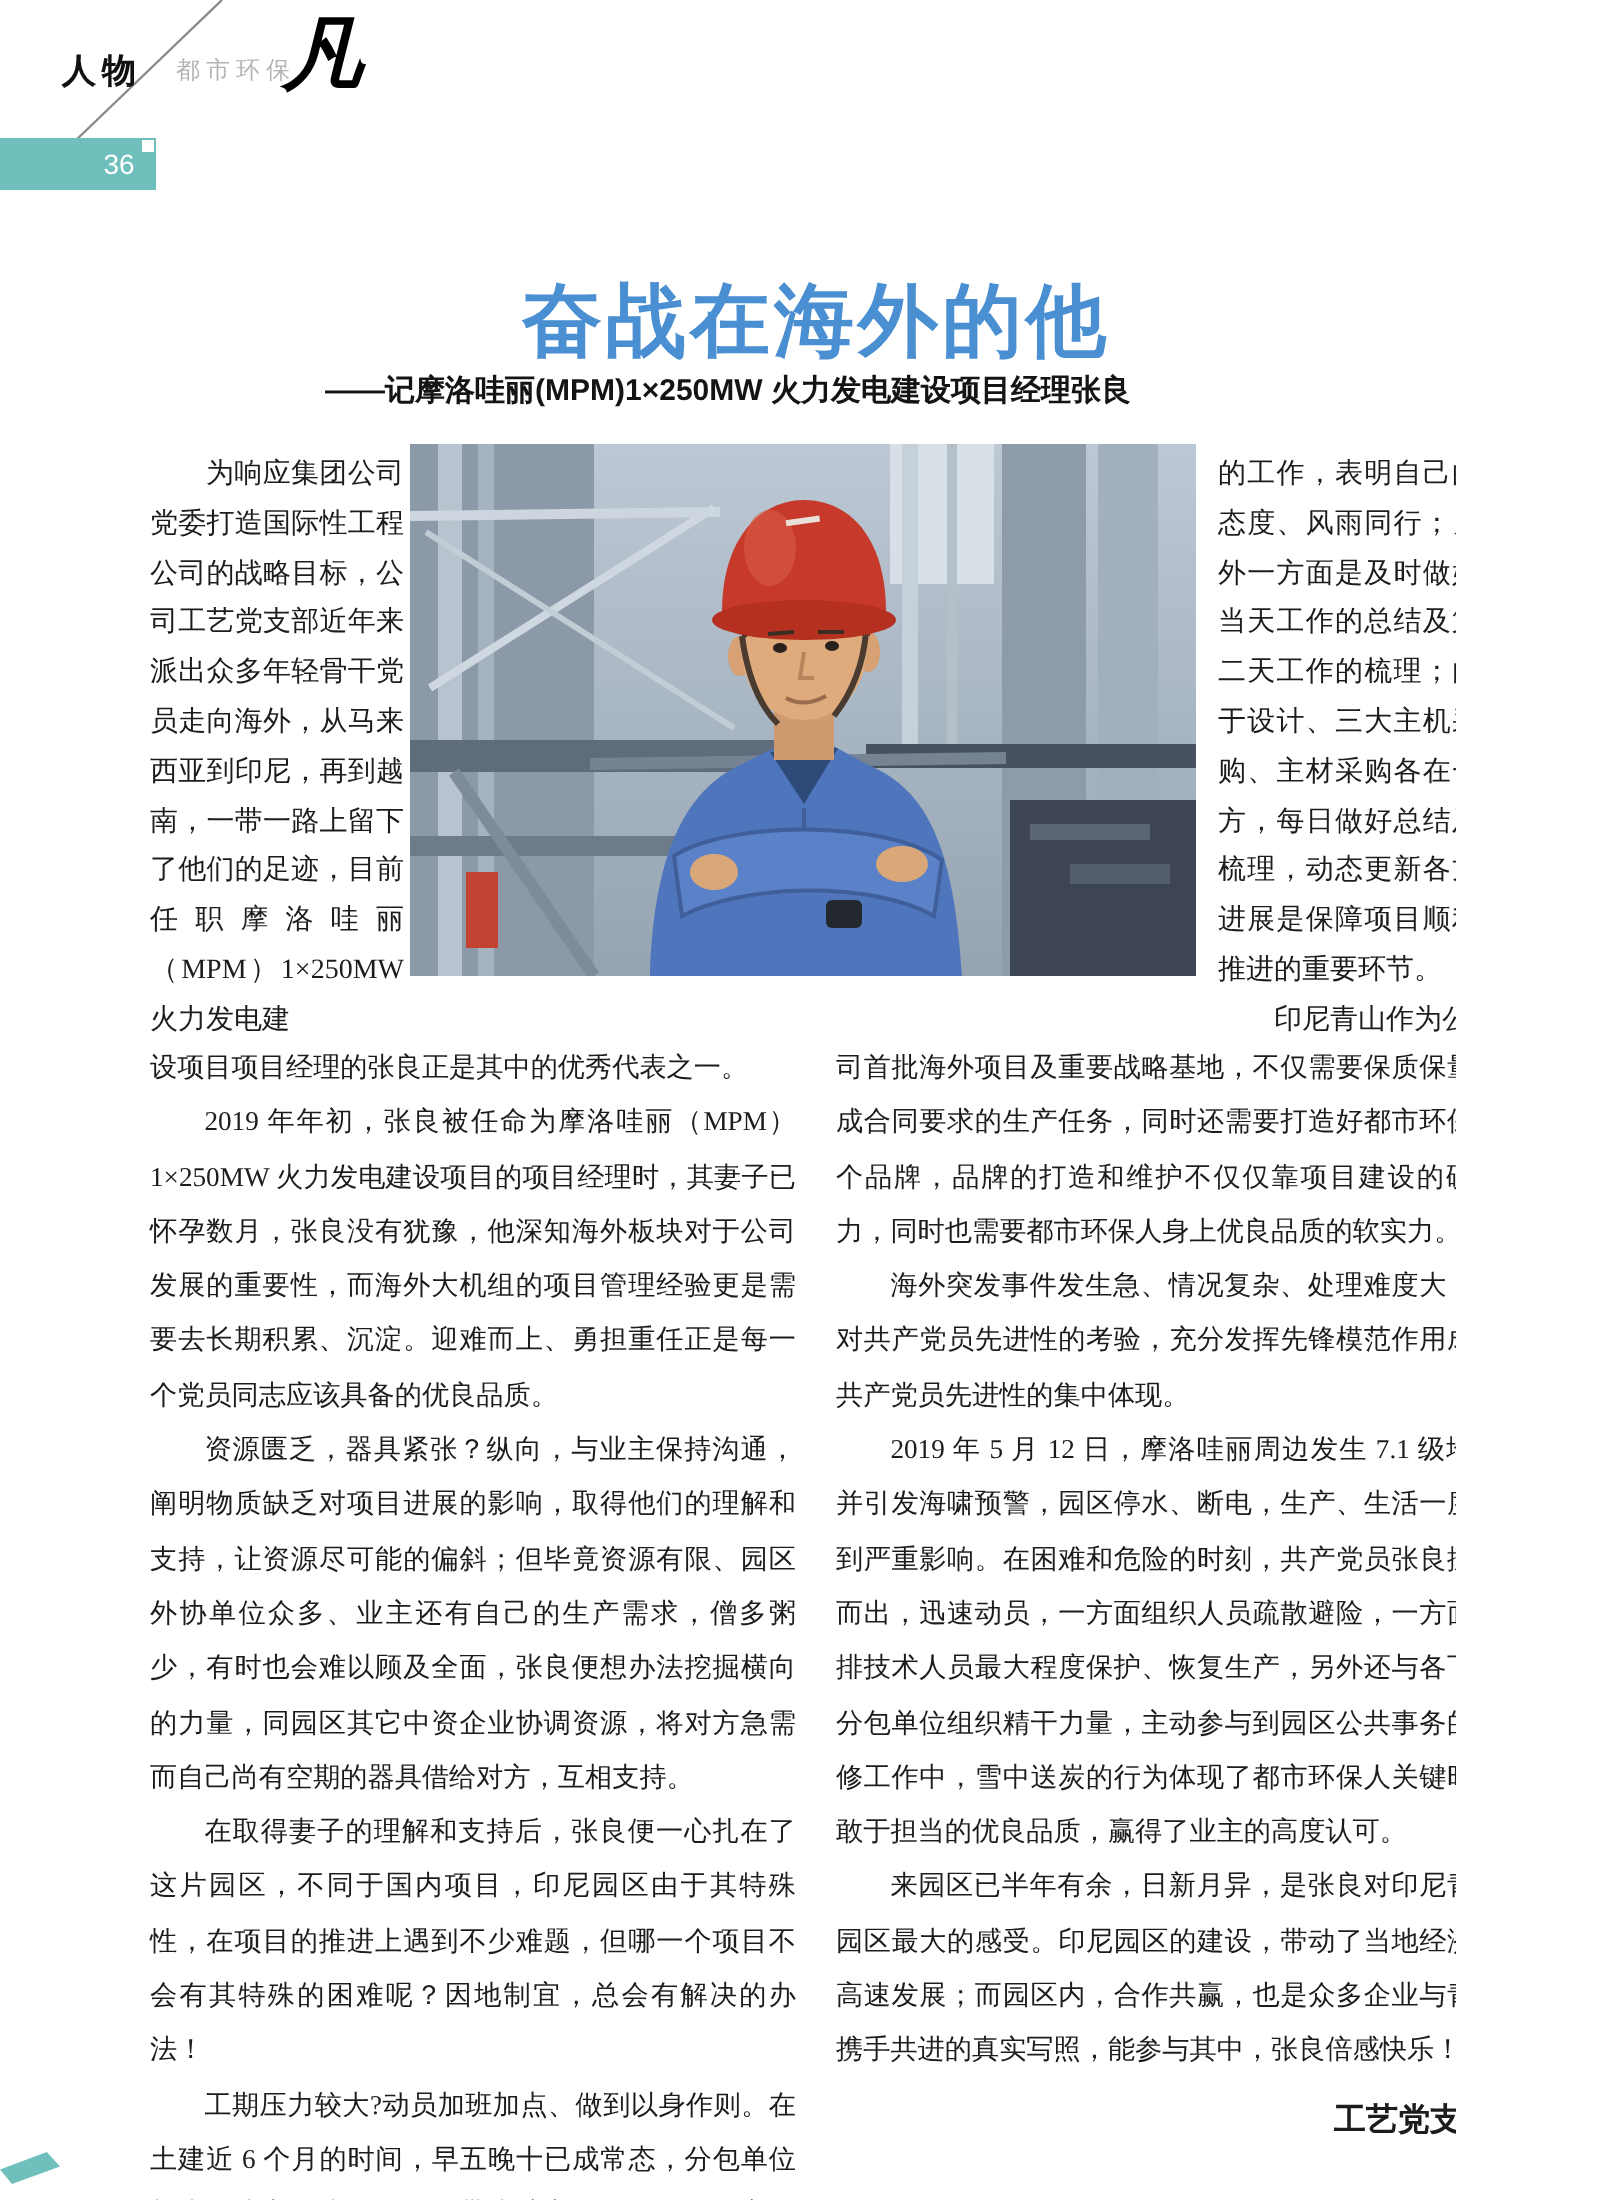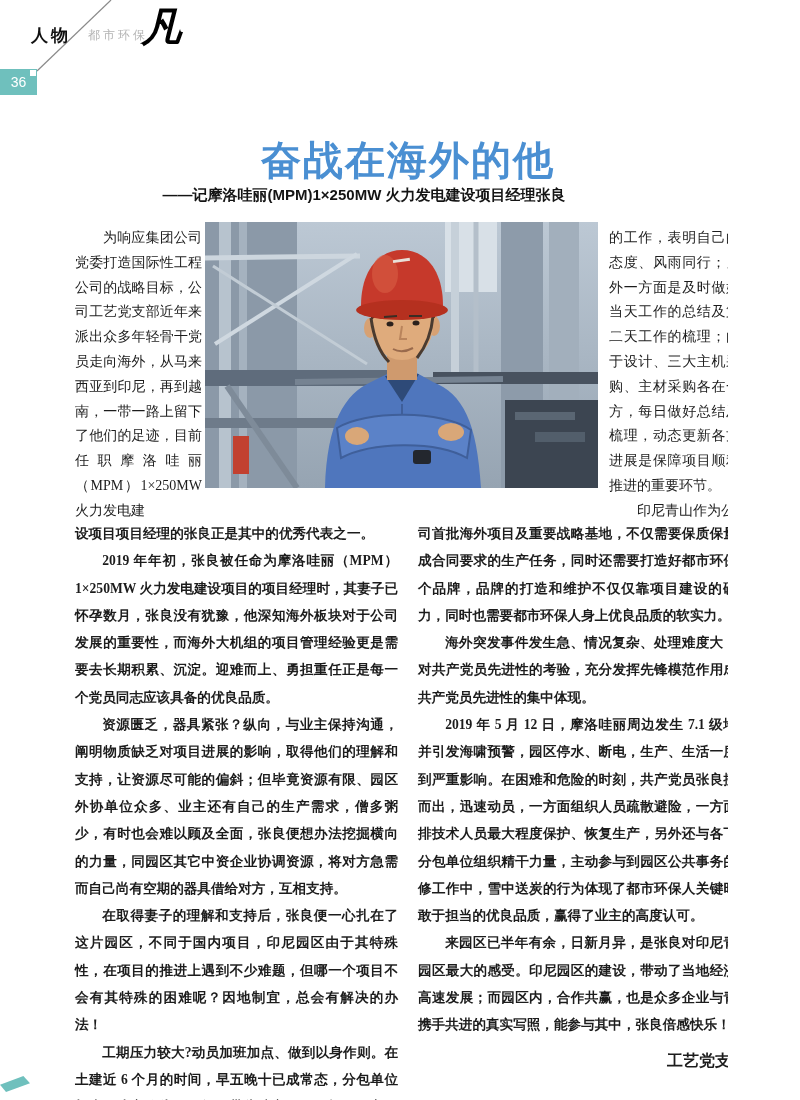--- a/index.html
+++ b/index.html
@@ -9,33 +9,33 @@
   
   .hdr-section{position:absolute;left:31px;top:24px;font-family:"Liberation Sans",sans-serif;
         font-weight:bold;font-size:17px;letter-spacing:3px;color:#111;}
   .hdr-diag{position:absolute;left:0;top:0;}
   .hdr-mag{position:absolute;left:88px;top:27px;font-family:"Liberation Sans",sans-serif;
         font-size:12px;color:#b4b4b4;letter-spacing:3px;}
   .hdr-glyph{position:absolute;left:141px;top:8px;font-family:"Liberation Serif",serif;
         font-size:40px;font-weight:bold;font-style:italic;color:#000;line-height:1;}
   .pagenum{position:absolute;left:0;top:69px;width:37px;height:26px;background:#6fc0bd;
         color:#fff;font-family:"Liberation Sans",sans-serif;font-size:14px;
-        display:flex;align-items:center;justify-content:center;}
+        display:flex;align-items:center;justify-content:center;padding-left:41px;}
   .pagenum .notch{position:absolute;right:1px;top:1px;width:6px;height:6px;background:#fff;}
 
   
   .title{position:absolute;left:0;top:133px;width:100%;text-align:center;
         font-family:"Liberation Sans",sans-serif;font-weight:bold;font-size:40px;
         color:#4a8fd2;letter-spacing:2px;padding-left:44px;}
   .subtitle{position:absolute;left:0;top:186px;width:100%;text-align:center;
         font-family:"Liberation Sans",sans-serif;font-weight:bold;font-size:15px;color:#141414;}
 
   
   .col{font-size:13.6px;line-height:27.3px;text-align:justify;color:#1c1c1c;}
-  .col p{margin:0;text-align:justify;font-weight:bold;}
+  .col p{margin:0;text-align:justify;}
   .ind{text-indent:2em;}
   .colLT{position:absolute;left:75px;top:226px;width:127px;font-size:14px;
         line-height:24.8px;text-align:justify;text-indent:2em;}
   .colRT{position:absolute;left:609px;top:226px;width:131px;font-size:14px;line-height:24.8px;}
   .colRT p{margin:0;text-align:justify;}
   .colLM{position:absolute;left:75px;top:520px;width:323px;}
   .colRM{position:absolute;left:418px;top:520px;width:333px;}
   .sig{margin-top:8px;text-align:right;font-family:"Liberation Sans",sans-serif;
         font-weight:bold;font-size:16px;padding-right:4px;}
 

